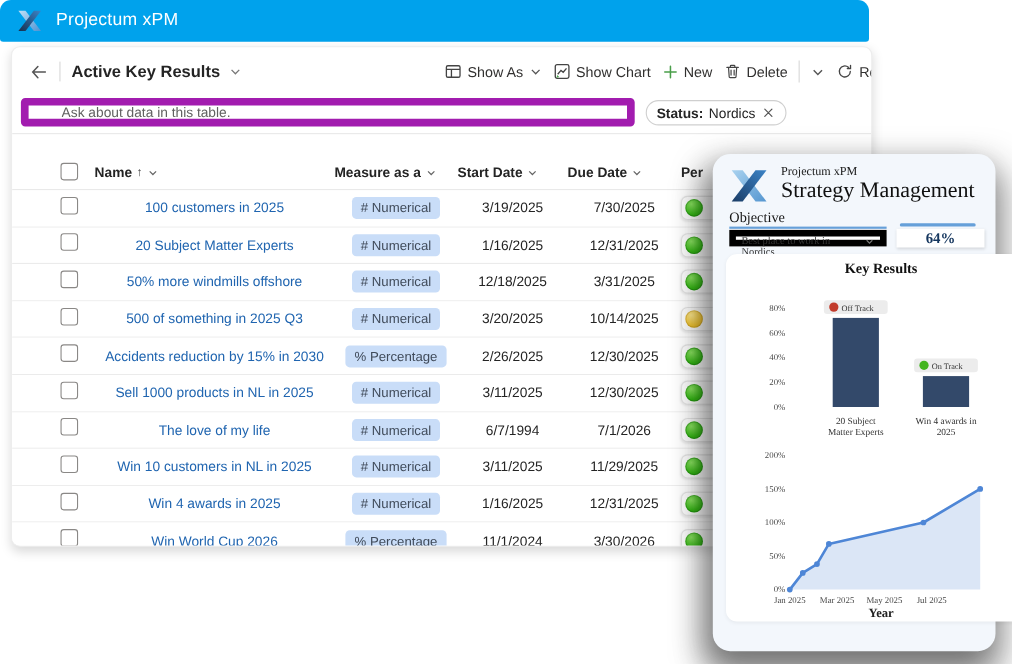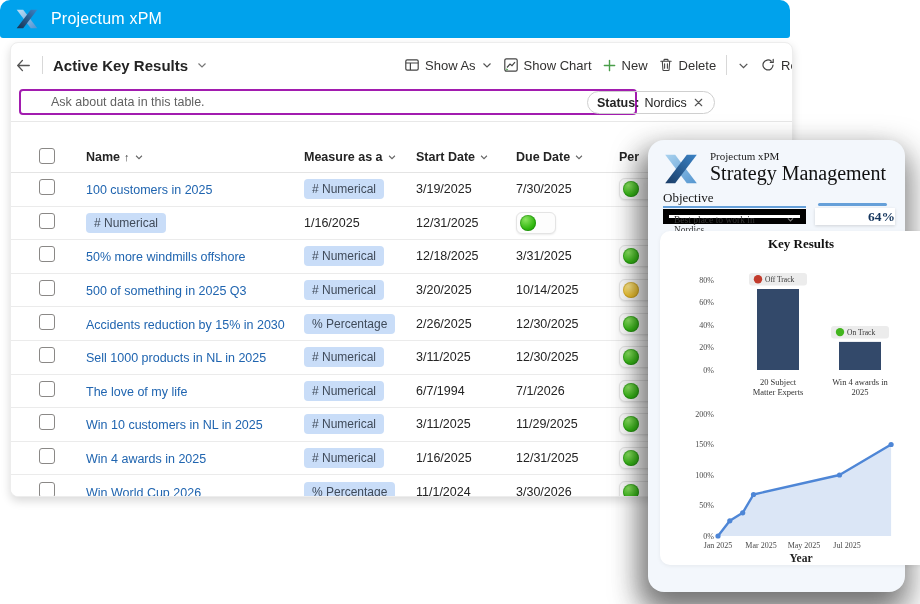--- a/index.html
+++ b/index.html
@@ -10,44 +10,44 @@
   
   .appbar{position:absolute;left:0;top:0;width:790px;height:38px;background:#00a2ec;
           border-radius:10px 10px 3px 3px;display:flex;align-items:center;padding-left:14px;box-sizing:border-box;}
   .appbar-title{color:#fff;font-size:16px;margin-left:11px;letter-spacing:.2px;}
 
   
   .maincard{position:absolute;left:10px;top:42px;width:783px;height:455px;background:#fff;
             border:1px solid #ededed;border-radius:8px;box-shadow:0 4px 10px rgba(0,0,0,.15);
             overflow:hidden;box-sizing:border-box;}
 
-  .toolbar{position:relative;height:44px;display:flex;align-items:center;padding-left:4px;}
+  .toolbar{position:relative;height:44px;display:flex;align-items:center;padding-left:16px;}
   .back{display:flex;align-items:center;cursor:pointer;}
   .vdiv{width:1px;height:18px;background:#d8d8d8;margin:0 10px;}
   .view-title{font-size:15px;font-weight:700;color:#242424;}
   .title-chev{margin-left:8px;display:flex;}
   .tb-right{position:absolute;left:393px;top:0;height:44px;display:flex;align-items:center;gap:10px;
             font-size:13px;color:#323130;white-space:nowrap;}
   .tbtn{display:flex;align-items:center;gap:5px;cursor:pointer;}
   .tb-sep{width:1px;height:20px;background:#d8d8d8;}
 
   
   .searchrow{position:relative;height:34px;border-bottom:1px solid #e8e8e8;}
-  .ask-input{position:absolute;left:8px;top:2px;width:618px;height:26px;border:2px solid #a21caf;
+  .ask-input{position:absolute;left:8px;top:2px;width:558px;height:26px;border:7px solid #a21caf;
              border-radius:4px;padding:0 8px 0 30px;font-size:12.5px;color:#ec4899;box-sizing:border-box;
              font-family:"Liberation Sans",sans-serif;outline:none;}
   .ask-input::placeholder{color:#616161;}
   .ask-ic{position:absolute;left:16px;top:7px;}
   .fchip{position:absolute;left:576px;top:4px;height:23px;border:1px solid #cfcfcf;border-radius:12px;
          display:flex;align-items:center;gap:5px;padding:0 9px;font-size:12.5px;color:#242424;cursor:pointer;box-sizing:border-box;}
   .fchip b{font-weight:700;}
 
   
   .thead,.trow{display:grid;grid-template-columns:47px 218px 112px 100px 103px 1fr;
-               padding-left:28px;align-items:center;}
+               padding-left:28px;align-items:center;text-align:center;}
   .thead{margin-top:20px;height:30px;border-bottom:1px solid #e4e4e4;font-size:12.5px;font-weight:700;color:#242424;}
   .th{display:flex;align-items:center;gap:4px;cursor:pointer;}
   .sort-asc{font-size:11px;color:#424242;}
   .trow{height:32.6px;border-bottom:1px solid #ebebeb;background:#fff;}
   .cbx{width:16px;height:16px;border:1.5px solid #8a8886;border-radius:3px;background:#fff;display:inline-block;cursor:pointer;box-sizing:border-box;}
   .rowlink{color:#2065b0;font-size:12.5px;text-decoration:none;cursor:pointer;}
   .chip{background:#c9ddf8;color:#404b5a;font-size:12px;padding:3px 8px;border-radius:4px;display:inline-block;}
   .dcell{font-size:12.5px;color:#242424;}
   .statchip{width:40px;height:22px;background:#fdfdfd;border:1px solid #e4e4e4;border-radius:6px;
             box-shadow:0 1px 2px rgba(0,0,0,.08);display:flex;align-items:center;padding-left:3px;box-sizing:border-box;}
@@ -62,21 +62,21 @@
   .ov-head{position:absolute;left:13px;top:9px;display:flex;gap:9px;}
   .ov-brand{font-size:11px;color:#1a1a1a;margin-top:1px;}
   .ov-title{font-size:20px;color:#101010;line-height:1.1;}
   .ov-obj-label{position:absolute;left:15px;top:50px;font-size:13px;color:#161616;}
   .ov-underline{position:absolute;left:15px;top:66px;width:143px;height:2px;background:#66a0d9;}
   .ov-select{position:absolute;left:15px;top:69px;width:143px;height:15px;background:#fff;border:6px solid #000000;
              display:flex;align-items:flex-start;justify-content:space-between;padding:0 5px;font-size:9.5px;color:#333;
              box-sizing:border-box;cursor:pointer;}
   .ov-topline{position:absolute;left:170px;top:63px;width:69px;height:2.5px;background:#66a0d9;border-radius:2px;}
   .ov-progress{position:absolute;left:167px;top:68px;width:80px;height:17px;background:#fff;
-               box-shadow:0 1px 3px rgba(0,0,0,.15);text-align:right;font-size:13.5px;font-weight:bold;
+               box-shadow:0 1px 3px rgba(0,0,0,.15);text-align:center;font-size:13.5px;font-weight:bold;
                color:#15365e;line-height:17px;}
   .ov-panel{position:absolute;left:12px;top:91px;width:282px;height:334px;background:#fff;border-radius:10px;
             box-shadow:0 1px 4px rgba(0,0,0,.06);overflow:hidden;}
   .ov-chart-title{text-align:center;font-weight:bold;font-size:13px;padding-top:5px;color:#111;}
   .ov-panel svg{display:block;margin:2px auto 0;}
   .ov-xlabel{text-align:center;font-weight:bold;font-size:11.5px;color:#222;margin-top:-2px;}
   .tick{font-size:8px;fill:#4a4a4a;}
   .badge-t{font-size:7.5px;fill:#333;}
   .xlab{font-size:8.5px;fill:#333;}
 </style>
@@ -221,20 +221,21 @@
         <div class="dcell">3/19/2025</div>
         <div class="dcell">7/30/2025</div>
         <div>
           <span class="statchip">
             <span class="dot green"></span>
           </span>
         </div>
       </div>
       <div class="trow">
         <div><span class="cbx"></span></div>
+        <div><a class="rowlink">20 Subject Matter Experts</a></div>
         <div><span class="chip"># Numerical</span></div>
         <div class="dcell">1/16/2025</div>
         <div class="dcell">12/31/2025</div>
         <div>
           <span class="statchip">
             <span class="dot green"></span>
           </span>
         </div>
       </div>
       <div class="trow">

